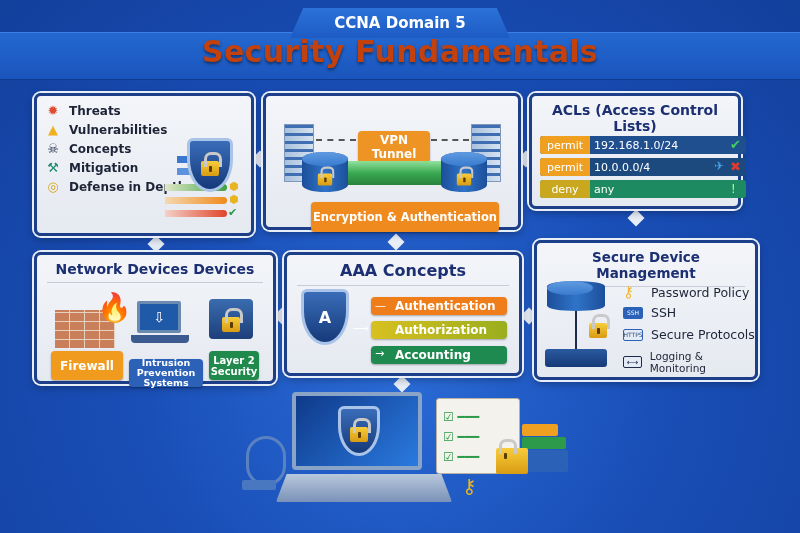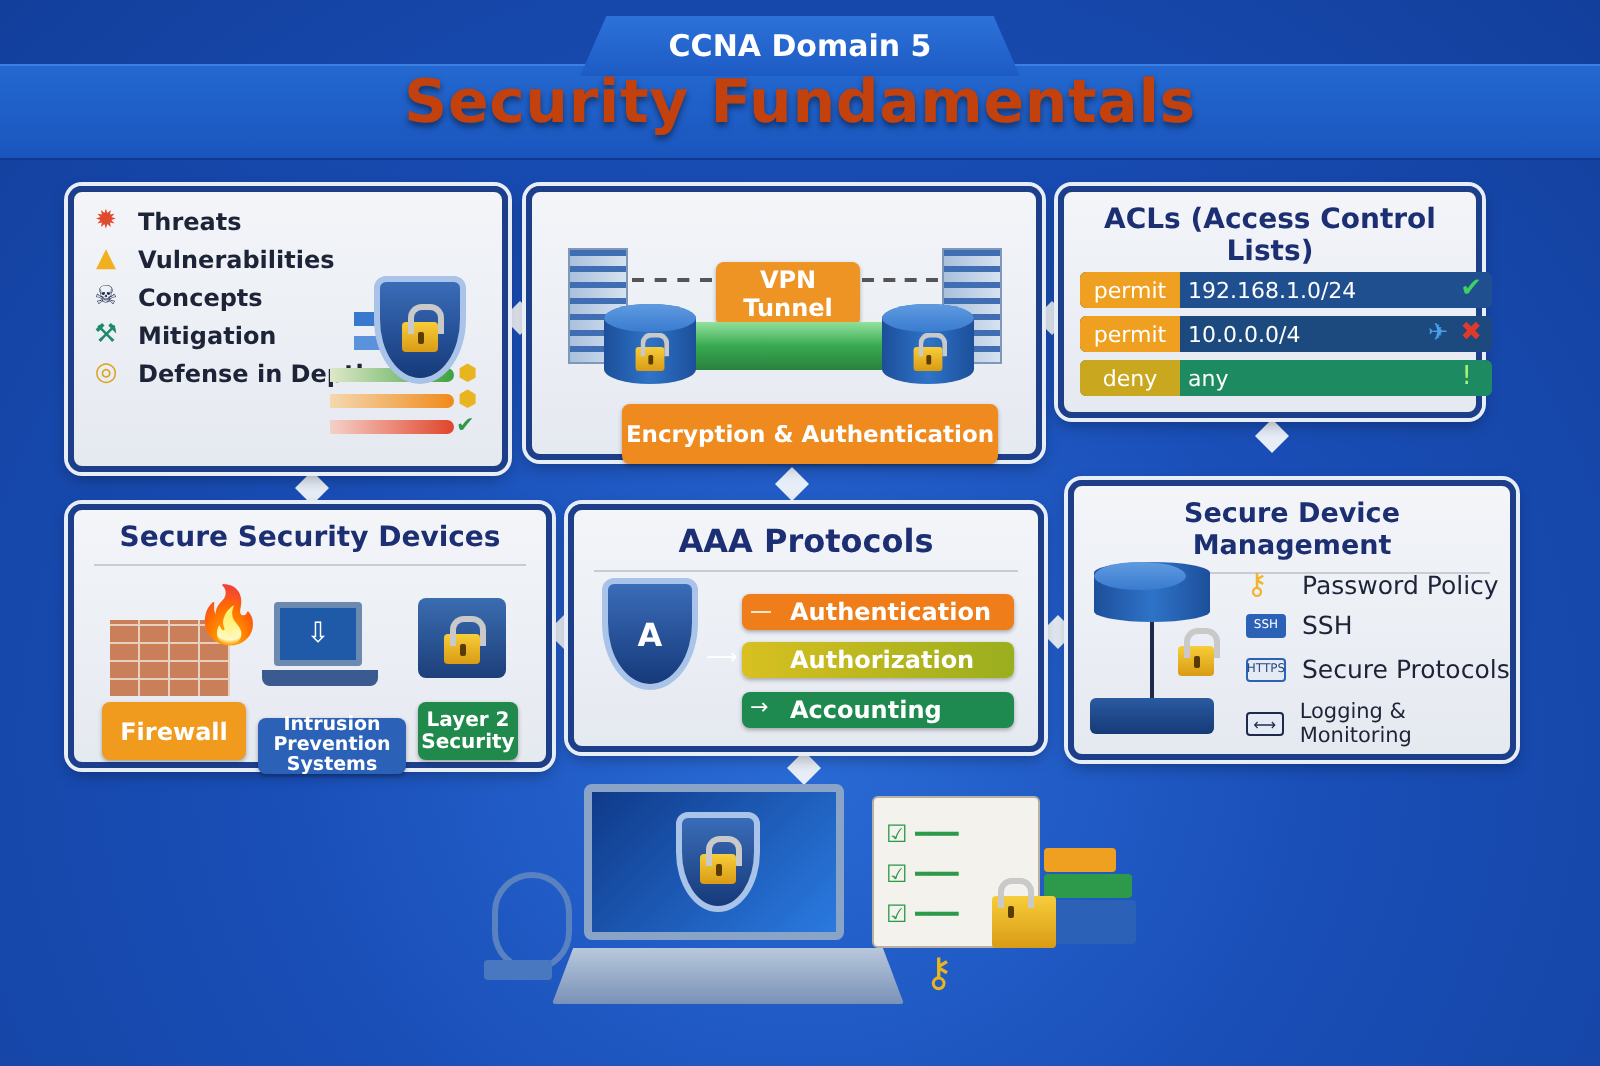--- a/index.html
+++ b/index.html
@@ -184,35 +184,35 @@
   <div class="acl-row" style="top:84px;background:#1e8a62;">
     <div class="acl-act" style="background:#c9a820;">deny</div>
     <div class="acl-net">
         <span>any</span>
         <span class="acl-mark" style="color:#a8f07a;right:10px;">!</span>
       </div>
   </div>
 </div>
 
 <div class="card" style="left:34px;top:252px;width:242px;height:132px;">
-  <h2 style="font-size:14px;">Secure Security Devices</h2>
+  <h2 style="font-size:14px;">Network Devices Devices</h2>
   <div style="position:absolute;left:18px;top:55px;width:60px;height:38px;background:#c9805a;background-image:repeating-linear-gradient(0deg,transparent 0 8px,#e8d0c0 8px 9px),repeating-linear-gradient(90deg,transparent 0 14px,#e8d0c0 14px 15px);"></div>
   <span style="position:absolute;left:60px;top:36px;color:#f07a1a;font-size:28px;">🔥</span>
   <div style="position:absolute;left:100px;top:46px;width:44px;height:32px;background:#1f5aa8;border:3px solid #6a8ab0;border-radius:2px;display:flex;align-items:center;justify-content:center;color:#fff;font-size:14px;">⇩</div>
   <div style="position:absolute;left:94px;top:80px;width:58px;height:8px;background:#3a5a90;border-radius:0 0 4px 4px;"></div>
   <div style="position:absolute;left:172px;top:44px;width:44px;height:40px;background:linear-gradient(#3a6cb0,#1d3f7a);border-radius:4px;">
     <div class="lock" style="left:13px;top:18px;"></div>
   </div>
   <div class="pill" style="left:14px;top:96px;width:72px;height:29px;font-size:12px;background:#f09a1e;">Firewall</div>
   <div class="pill" style="left:92px;top:104px;width:74px;height:28px;font-size:9.5px;line-height:10px;background:#2b62b8;">Intrusion Prevention Systems</div>
   <div class="pill" style="left:172px;top:96px;width:50px;height:29px;font-size:10px;line-height:11px;background:#1f8a4c;">Layer 2 Security</div>
 </div>
 
 <div class="card" style="left:284px;top:252px;width:238px;height:124px;">
-  <h2 style="font-size:16px;">AAA Protocols</h2>
+  <h2 style="font-size:16px;">AAA Concepts</h2>
   <div class="shield" style="left:14px;top:34px;width:48px;height:56px;display:flex;align-items:center;justify-content:center;color:#fff;font-weight:bold;font-size:16px;">A</div>
   <div class="pill" style="left:84px;top:42px;width:136px;height:18px;font-size:12px;background:#ee7d1a;justify-content:flex-start;padding-left:24px;">
       <span>Authentication</span>
     </div>
   <div class="pill" style="left:84px;top:66px;width:136px;height:18px;font-size:12px;background:linear-gradient(90deg,#d8c020,#9aae1e);justify-content:flex-start;padding-left:24px;">
       <span>Authorization</span>
     </div>
   <div class="pill" style="left:84px;top:91px;width:136px;height:18px;font-size:12px;background:#1f8a50;justify-content:flex-start;padding-left:24px;">
       <span>Accounting</span>
     </div>

